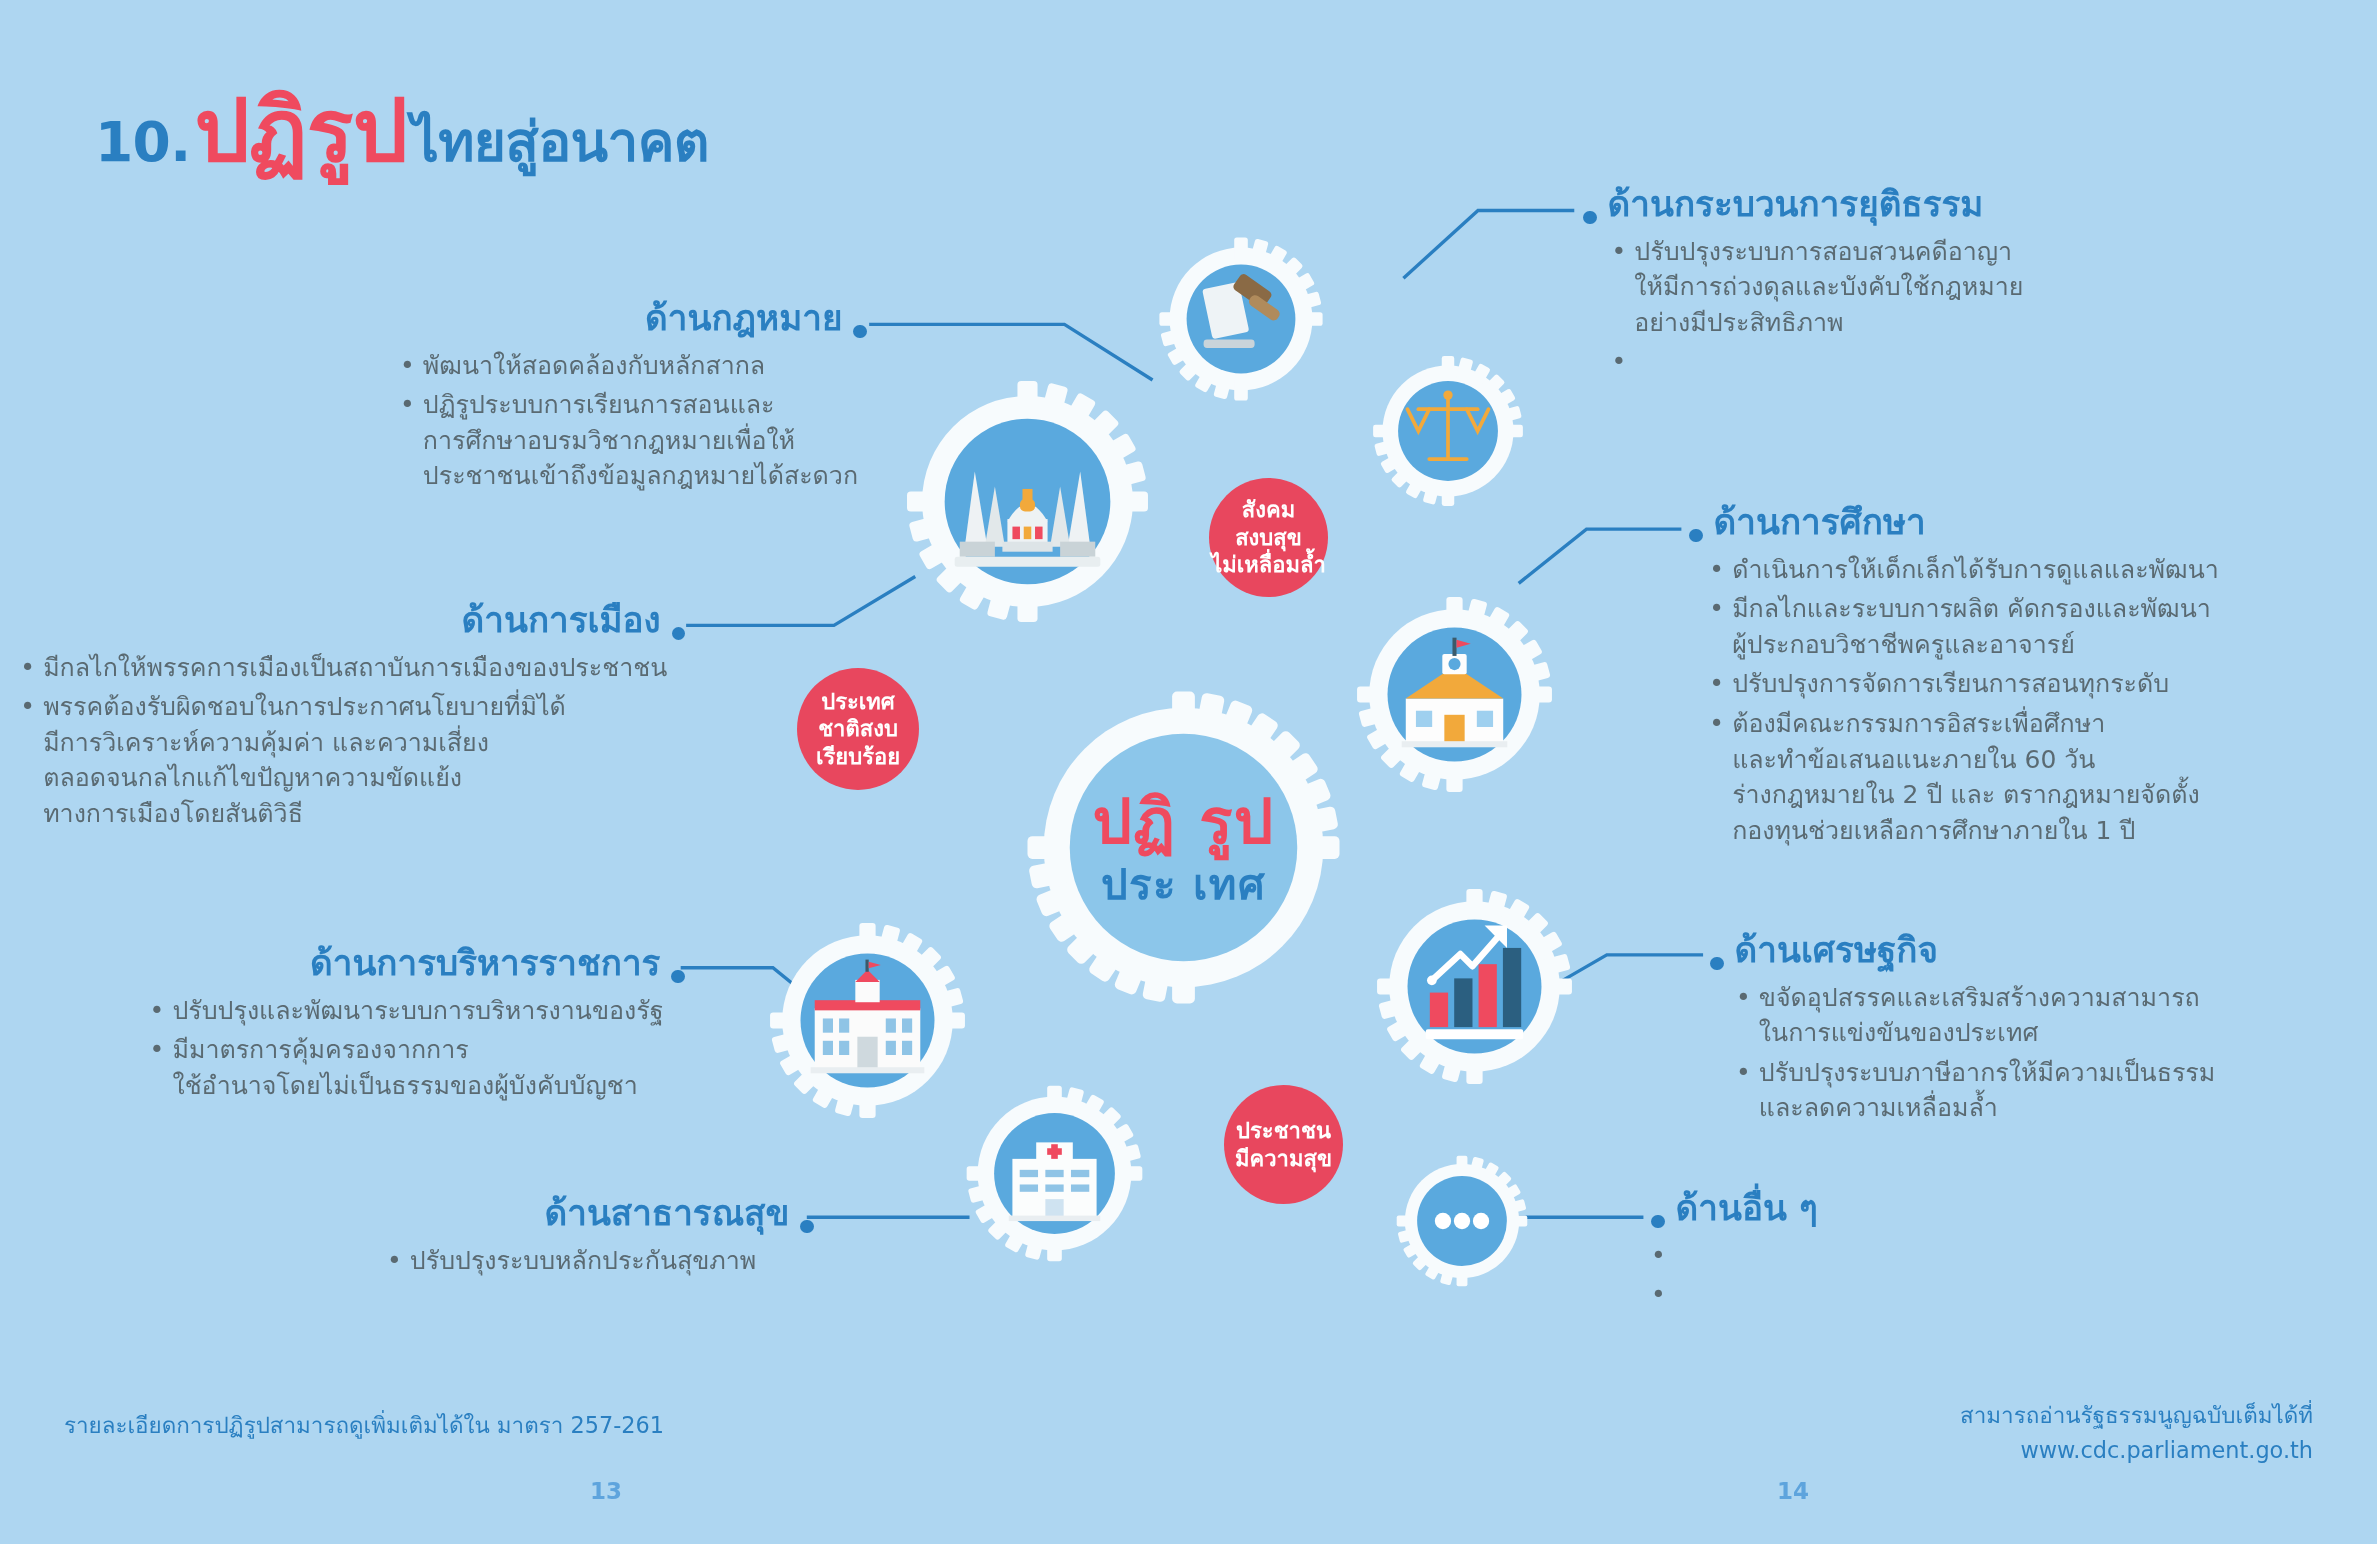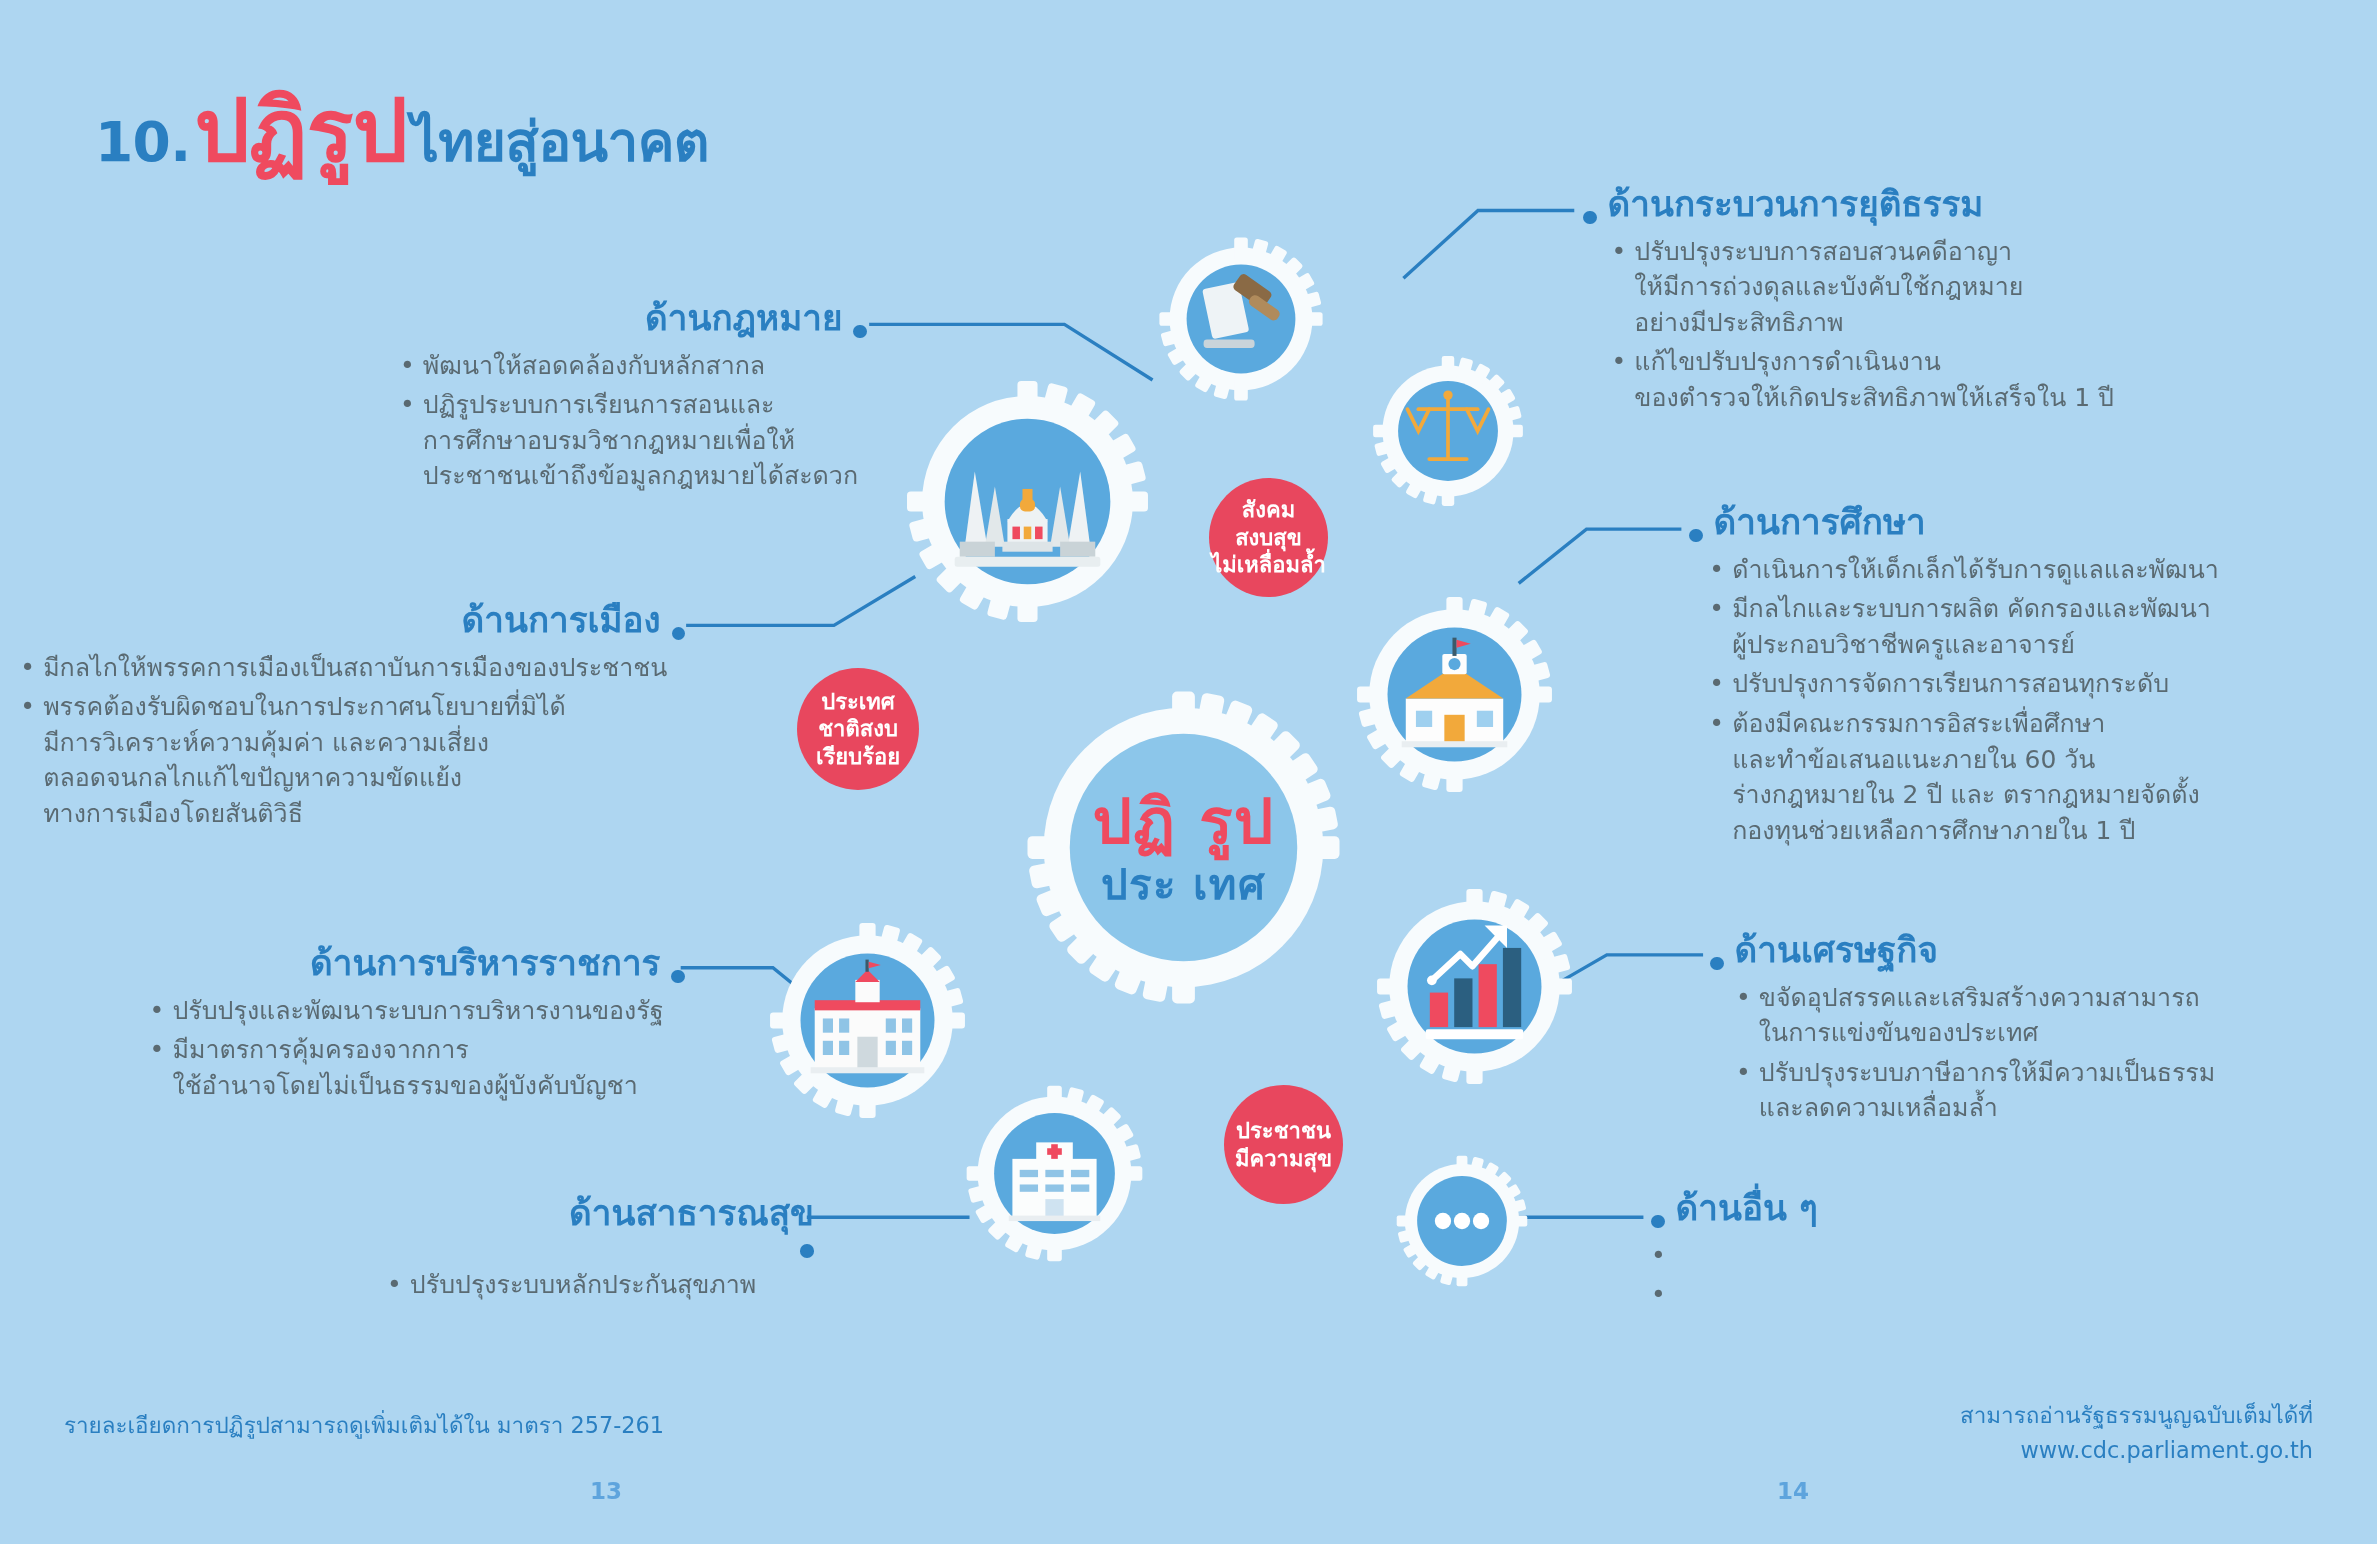--- a/index.html
+++ b/index.html
@@ -475,21 +475,21 @@
       </div>
       <div class="bullet">
         <span class="dot">•</span>
         <span class="btxt" style="white-space:pre-line;">มีมาตรการคุ้มครองจากการ
 ใช้อำนาจโดยไม่เป็นธรรมของผู้บังคับบัญชา</span>
       </div>
     </div>
   </div>
 
   <div class="block" style="left:258px; top:1193px; width:556px;">
-    <div class="head-row" style="justify-content:flex-end;flex-direction:column;">
+    <div class="head-row" style="justify-content:flex-end;">
       <div class="sec-head left">ด้านสาธารณสุข</div>
       <div class="head-dot"></div>
     </div>
     <div class="bullets" style="margin-left:129px;">
       <div class="bullet">
         <span class="dot">•</span>
         <span class="btxt" style="white-space:pre-line;">ปรับปรุงระบบหลักประกันสุขภาพ</span>
       </div>
     </div>
   </div>
@@ -501,22 +501,20 @@
     </div>
     <div class="bullets" style="margin-left:28.5px;">
       <div class="bullet">
         <span class="dot">•</span>
         <span class="btxt" style="white-space:pre-line;">ปรับปรุงระบบการสอบสวนคดีอาญา
 ให้มีการถ่วงดุลและบังคับใช้กฎหมาย
 อย่างมีประสิทธิภาพ</span>
       </div>
       <div class="bullet">
         <span class="dot">•</span>
-        <span class="btxt" style="white-space:pre-line;">แก้ไขปรับปรุงการดำเนินงาน
-ของตำรวจให้เกิดประสิทธิภาพให้เสร็จใน 1 ปี</span>
       </div>
     </div>
   </div>
 
   <div class="block" style="left:1689px; top:502px; width:685px;">
     <div class="head-row">
       <div class="head-dot"></div>
       <div class="sec-head right">ด้านการศึกษา</div>
     </div>
     <div class="bullets" style="margin-left:20.3px;">

